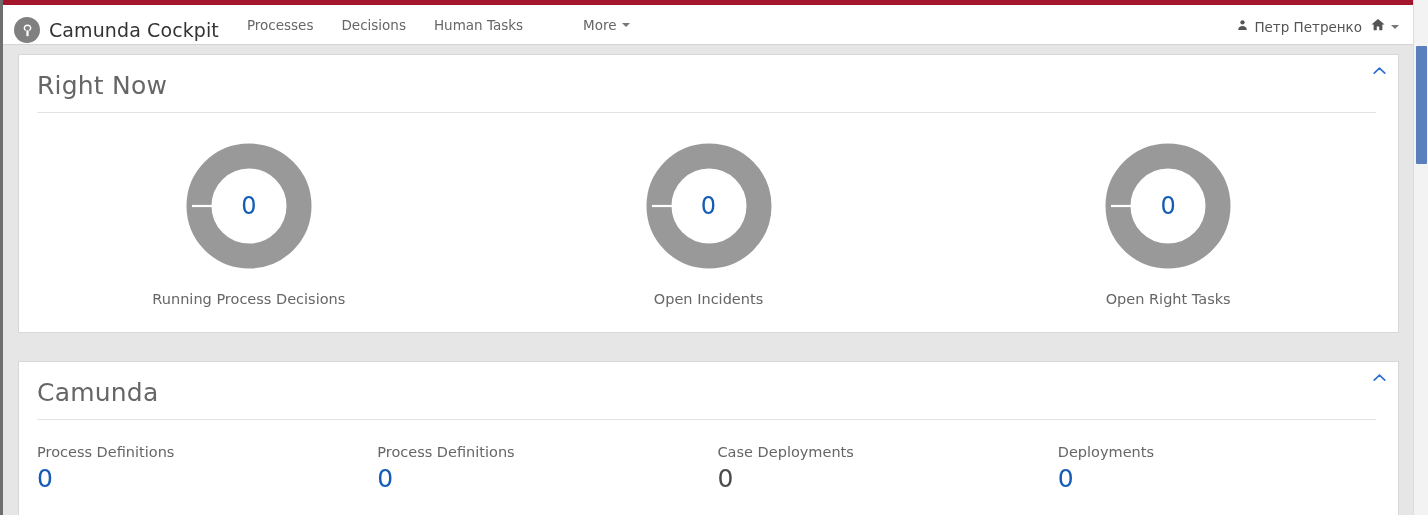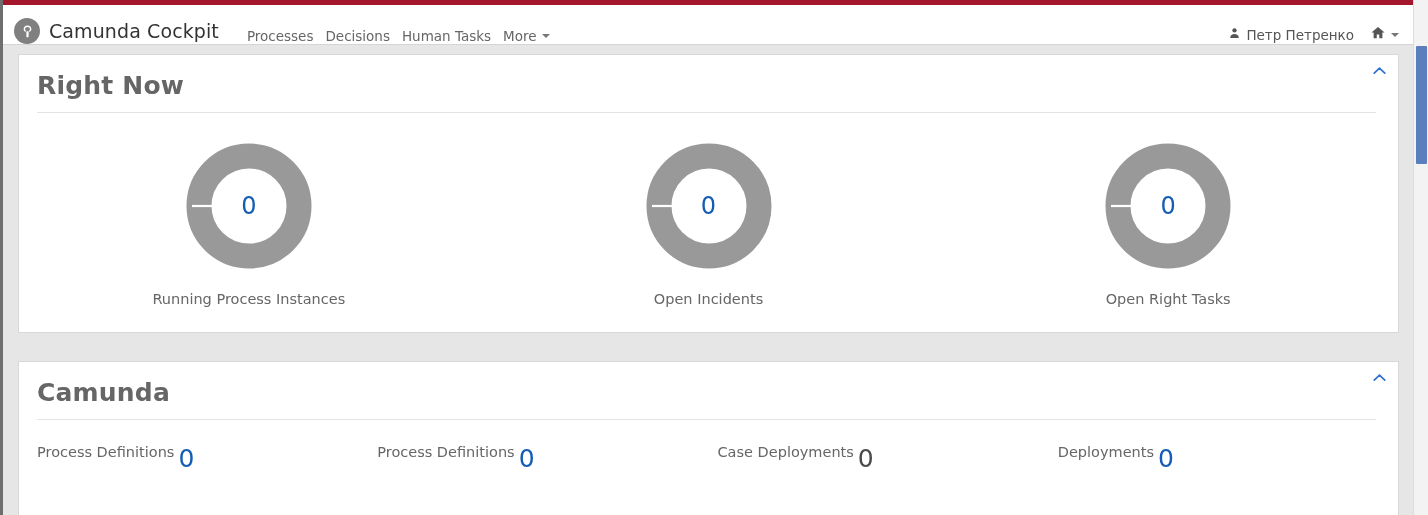--- a/index.html
+++ b/index.html
@@ -40,22 +40,22 @@
 
   
   .navbar {
     position: absolute;
     top: 5px; left: 0;
     width: 1410px;
     height: 40px;
     background: #ffffff;
     border-bottom: 1px solid #d5d5d5;
     display: flex;
-    align-items: flex-end;
-    padding: 0 12px 0 11px;
+    align-items: flex-start;
+    padding: 12px 12px 0 11px;
   }
 
   .brand {
     display: flex;
     align-items: center;
     gap: 9px;
     text-decoration: none;
   }
 
   .logo-circle {
@@ -71,47 +71,47 @@
   .brand-title {
     font-size: 19px;
     color: #333;
     white-space: nowrap;
     letter-spacing: .1px;
   }
 
   .nav-links {
     display: flex;
     align-items: center;
-    gap: 12px;
+    gap: 28px;
     margin-left: 28px;
   }
 
   .nav-link {
     font-size: 13.5px;
     color: #666;
     white-space: nowrap;
     text-decoration: none;
     cursor: pointer;
   }
 
-  .nav-link.has-caret { display: flex; align-items: center; gap: 5px; }
+  .nav-link.has-caret { display: flex; align-items: center; gap: 5px; margin-left: 32px; }
 
   .caret {
     width: 0; height: 0;
     border-left: 4px solid transparent;
     border-right: 4px solid transparent;
     border-top: 4px solid #777;
     display: inline-block;
   }
 
   .nav-right {
     margin-left: auto;
     display: flex;
     align-items: center;
-    gap: 16px;
+    gap: 8px;
   }
 
   .user-box {
     display: flex;
     align-items: center;
     gap: 5px;
     font-size: 13.5px;
     color: #555;
     white-space: nowrap;
     cursor: pointer;
@@ -153,21 +153,21 @@
     height: 192px;
   }
 
   .panel-header {
     padding: 16px 22px 8px 18px;
     position: relative;
   }
 
   .panel-title {
     font-size: 25px;
-    font-weight: bold;
+    font-weight: normal;
     color: #666;
     letter-spacing: .2px;
   }
 
   .panel-rule {
     height: 1px;
     background: #e2e2e2;
     margin: 12px 0 0 0;
   }
 
@@ -221,21 +221,21 @@
 
   
   .stats-row {
     display: flex;
     padding: 16px 0 0 18px;
   }
 
   .stat-cell {
     width: 348px;
     display: flex;
-    flex-direction: row;
+    flex-direction: column;
     gap: 4px;
   }
 
   .stat-label {
     font-size: 14.5px;
     color: #666;
     white-space: nowrap;
   }
 
   .stat-value {
@@ -338,21 +338,21 @@
       <div class="donut-row">
 
         <div class="donut-cell">
           <div class="donut-wrap">
             <svg width="126" height="126" viewBox="0 0 126 126" aria-hidden="true">
               <circle cx="63" cy="63" r="50" fill="none" stroke="#999999" stroke-width="25"></circle>
               <line x1="6" y1="63" x2="38" y2="63" stroke="#ffffff" stroke-width="2.2"></line>
             </svg>
             <div class="donut-value">0</div>
           </div>
-          <div class="donut-label">Running Process Instances</div>
+          <div class="donut-label">Running Process Decisions</div>
         </div>
 
         <div class="donut-cell">
           <div class="donut-wrap">
             <svg width="126" height="126" viewBox="0 0 126 126" aria-hidden="true">
               <circle cx="63" cy="63" r="50" fill="none" stroke="#999999" stroke-width="25"></circle>
               <line x1="6" y1="63" x2="38" y2="63" stroke="#ffffff" stroke-width="2.2"></line>
             </svg>
             <div class="donut-value">0</div>
           </div>

